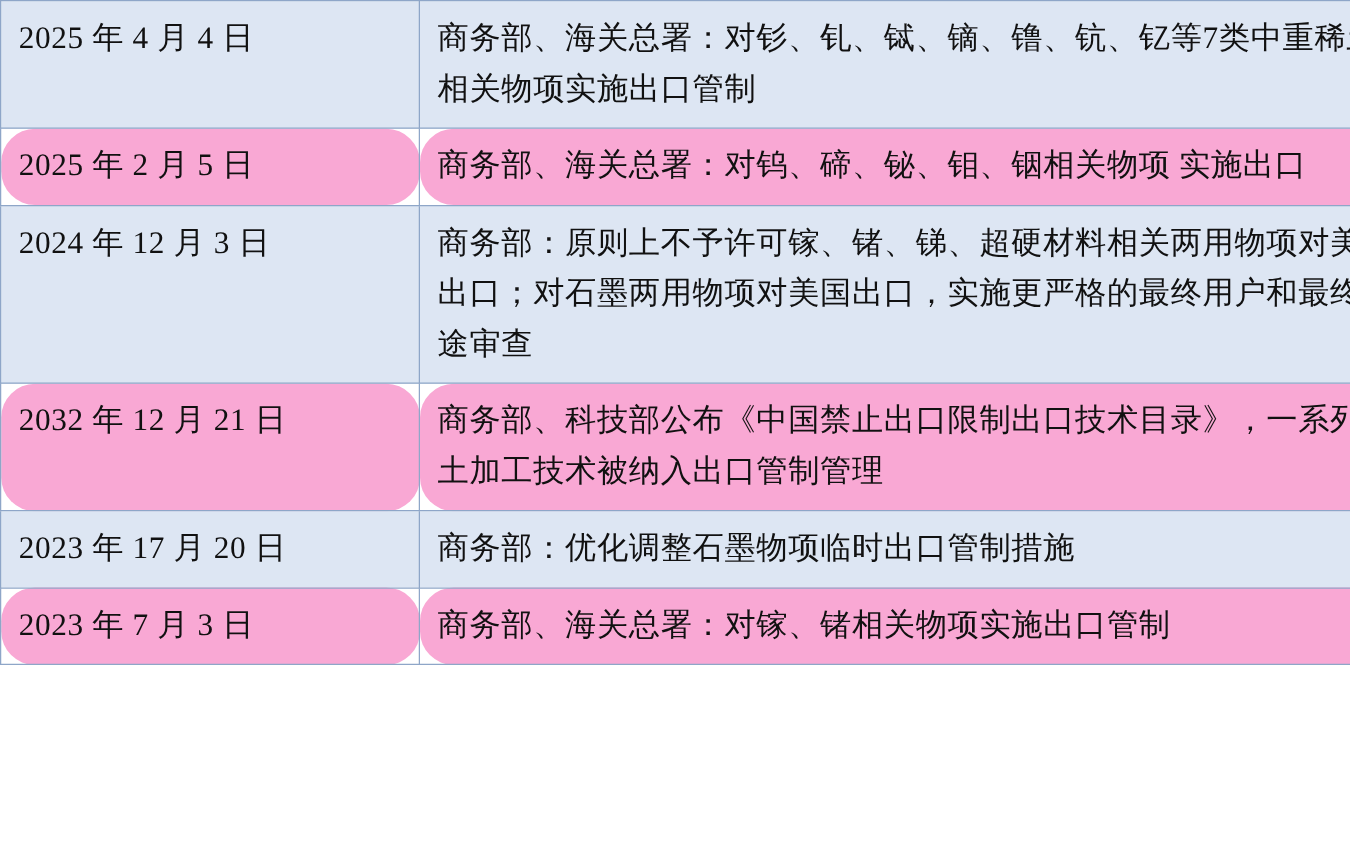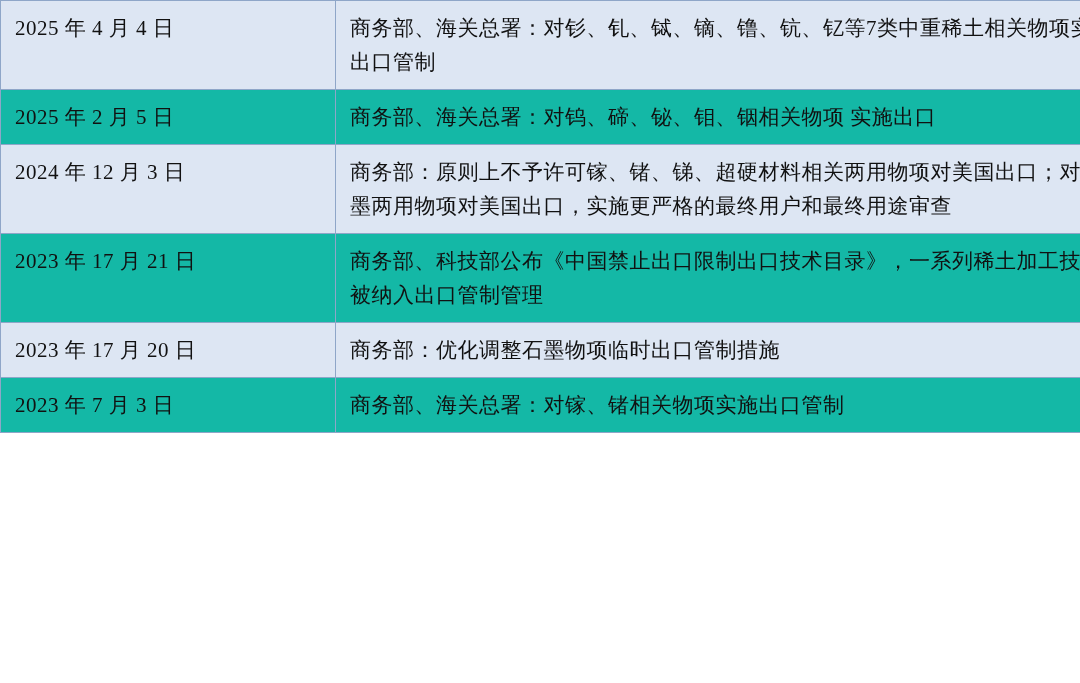--- a/index.html
+++ b/index.html
@@ -21,37 +21,38 @@
   }
   table.policy-table {
     width: 1080px;
     border-collapse: collapse;
     table-layout: fixed;
   }
   table.policy-table td {
     border: 1px solid #8ea6c8;
     vertical-align: top;
     padding: 10px 10px 10px 14px;
-    font-size: 21px;
+    font-size: 25px;
     line-height: 1.62;
     letter-spacing: 0.5px;
   }
   td.date-cell {
     width: 310px;
     white-space: nowrap;
     font-family: "Liberation Serif", "DejaVu Serif", serif;
   }
   td.desc-cell {
     width: 770px;
   }
   tr.shade td {
     background: #dde6f3;
   }
   tr.plain td {
-    background: #14b8a6;
+    background: #f9a8d4;
+    border-radius: 27px;
   }
   
   table.policy-table tr:first-child td {
     border-top: 1px solid #8ea6c8;
   }
 </style>
 </head>
 <body>
 
 <div class="table-wrap">
@@ -63,21 +64,21 @@
       </tr>
       <tr class="plain">
         <td class="date-cell">2025 年 2 月 5 日</td>
         <td class="desc-cell">商务部、海关总署：对钨、碲、铋、钼、铟相关物项 实施出口</td>
       </tr>
       <tr class="shade">
         <td class="date-cell">2024 年 12 月 3 日</td>
         <td class="desc-cell">商务部：原则上不予许可镓、锗、锑、超硬材料相关两用物项对美国出口；对石墨两用物项对美国出口，实施更严格的最终用户和最终用途审查</td>
       </tr>
       <tr class="plain">
-        <td class="date-cell">2023 年 17 月 21 日</td>
+        <td class="date-cell">2032 年 12 月 21 日</td>
         <td class="desc-cell">商务部、科技部公布《中国禁止出口限制出口技术目录》，一系列稀土加工技术被纳入出口管制管理</td>
       </tr>
       <tr class="shade">
         <td class="date-cell">2023 年 17 月 20 日</td>
         <td class="desc-cell">商务部：优化调整石墨物项临时出口管制措施</td>
       </tr>
       <tr class="plain">
         <td class="date-cell">2023 年 7 月 3 日</td>
         <td class="desc-cell">商务部、海关总署：对镓、锗相关物项实施出口管制</td>
       </tr>

